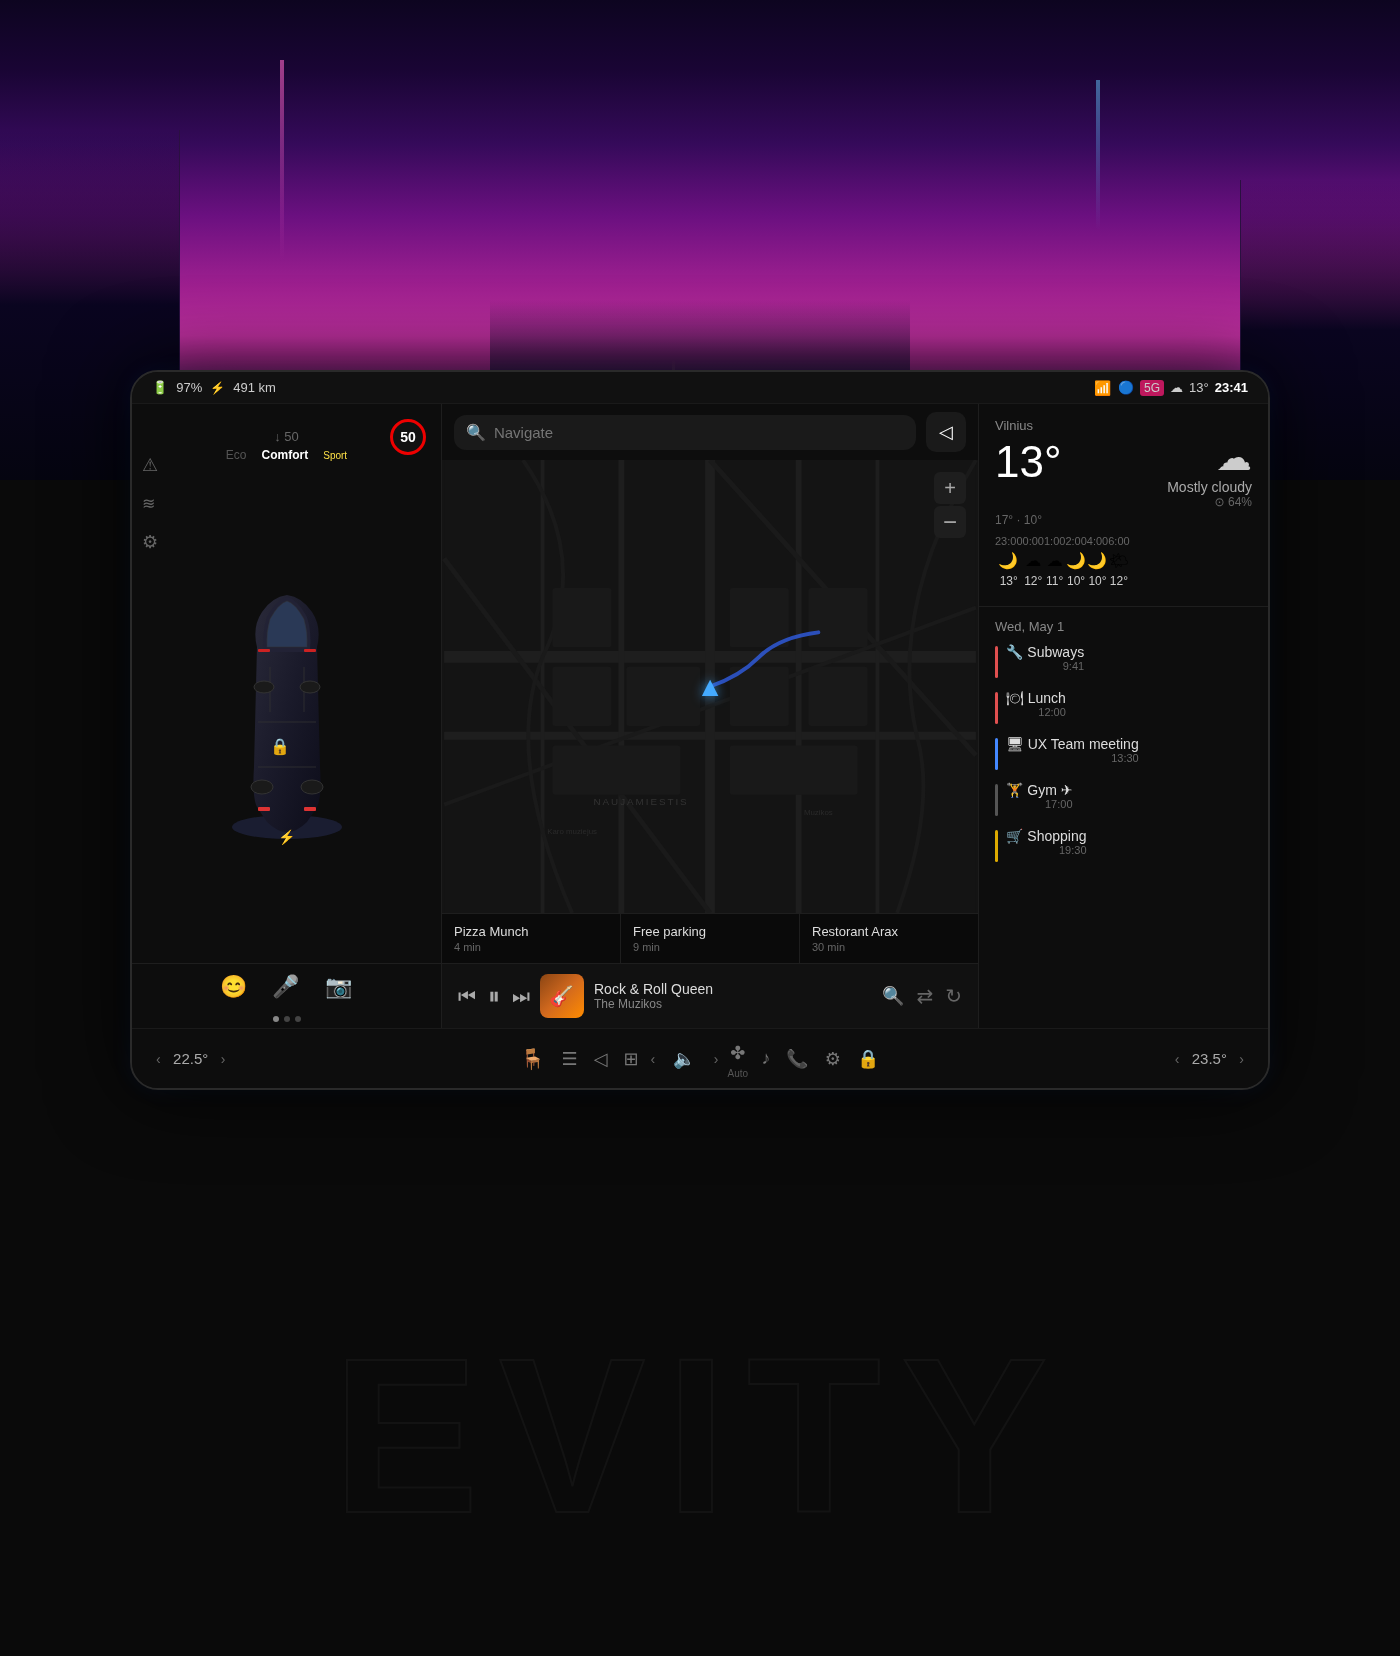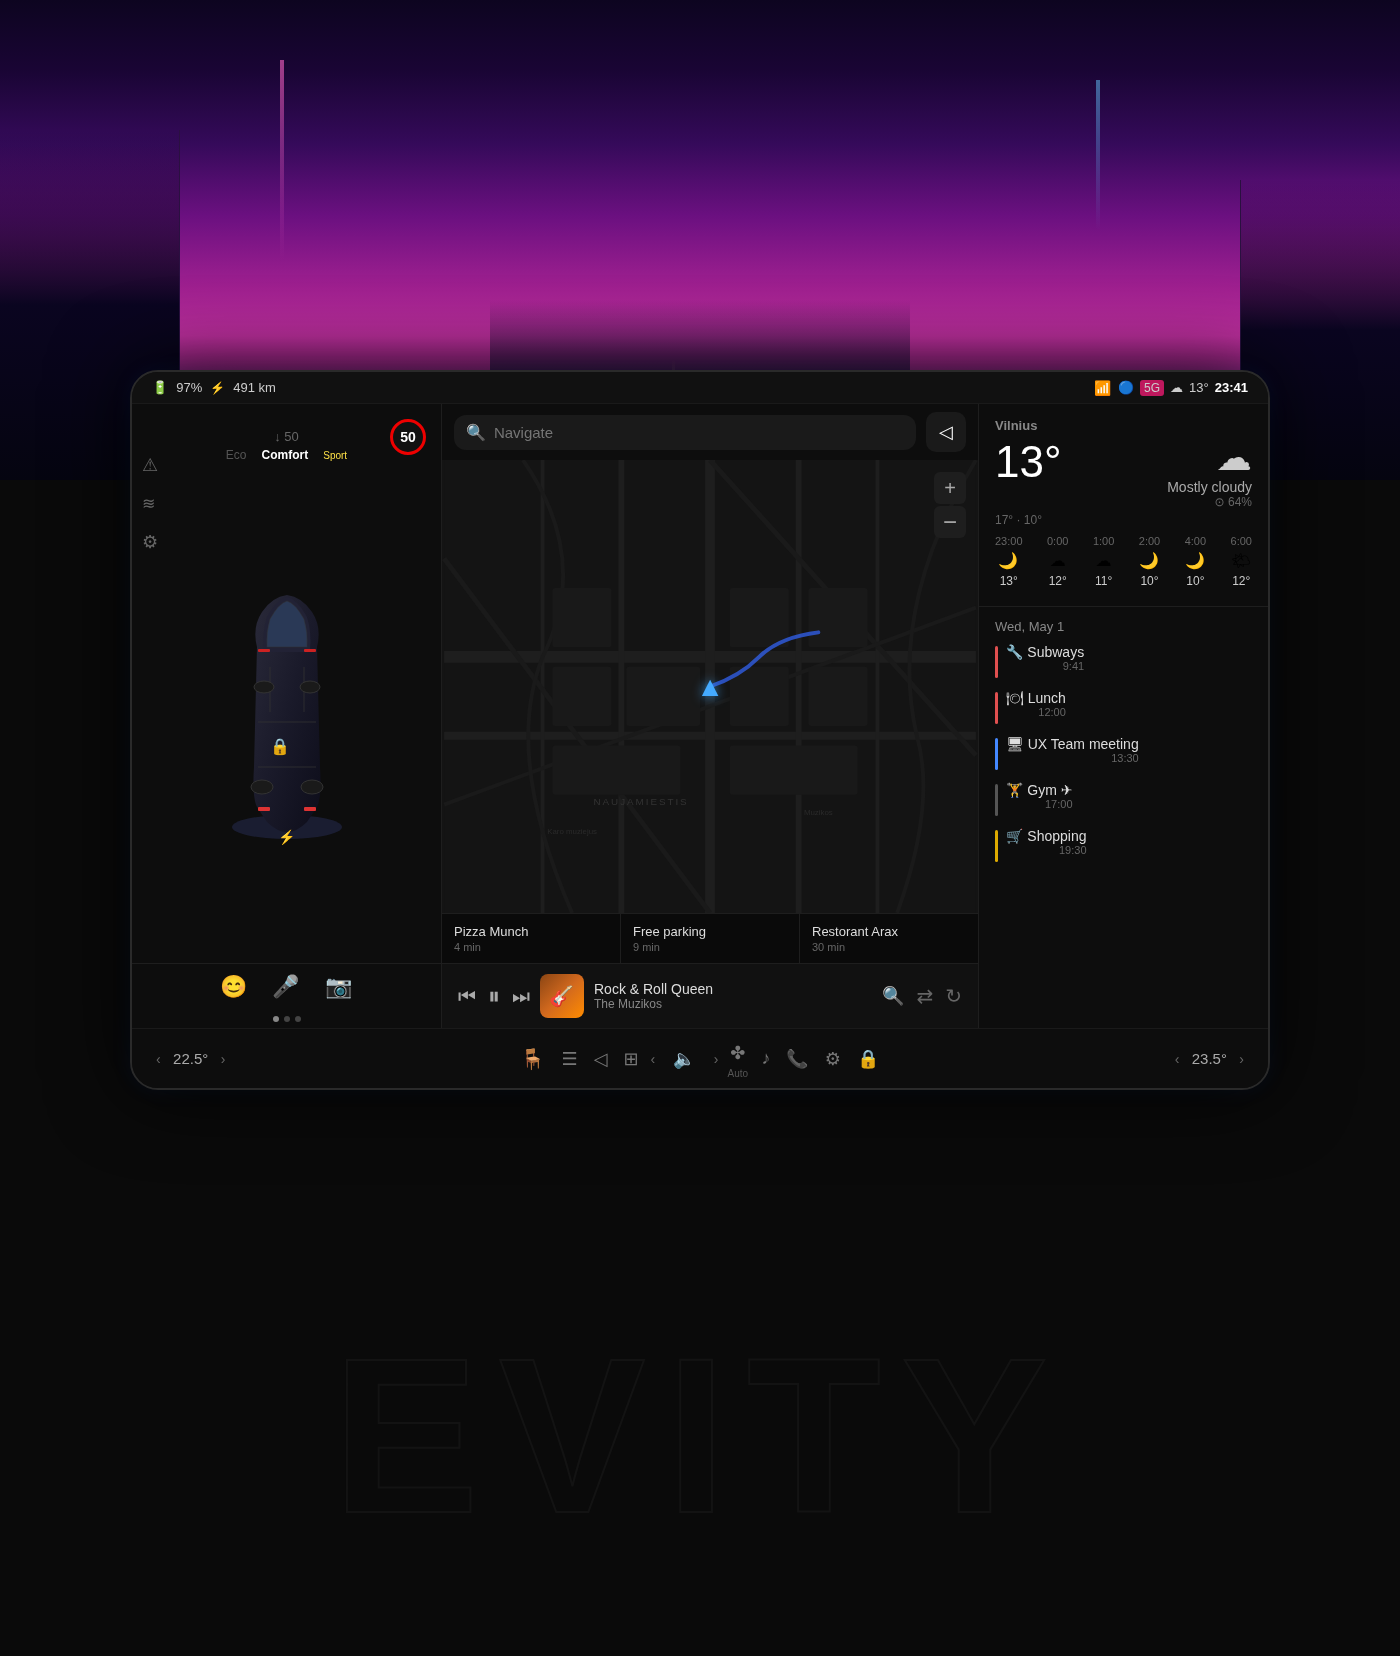--- a/index.html
+++ b/index.html
@@ -360,21 +360,20 @@
     }
 
     
     .weather-section {
       padding: 14px 16px;
       border-bottom: 1px solid #1e1e1e;
     }
     .weather-city {
       font-size: 13px;
       color: #888;
-      font-weight: bold;
     }
     .weather-main {
       display: flex;
       align-items: flex-start;
       justify-content: space-between;
       margin: 4px 0;
     }
     .weather-temp {
       font-size: 44px;
       font-weight: 300;
@@ -393,21 +392,20 @@
     }
     .weather-range {
       font-size: 12px;
       color: #666;
       margin-bottom: 8px;
     }
 
     
     .hourly-forecast {
       display: flex;
-      justify-content: space-between;
       padding: 0 0 4px;
     }
     .hour-item {
       display: flex;
       flex-direction: column;
       align-items: center;
       gap: 4px;
     }
     .hour-time { font-size: 11px; color: #666; }
     .hour-icon { font-size: 16px; }

